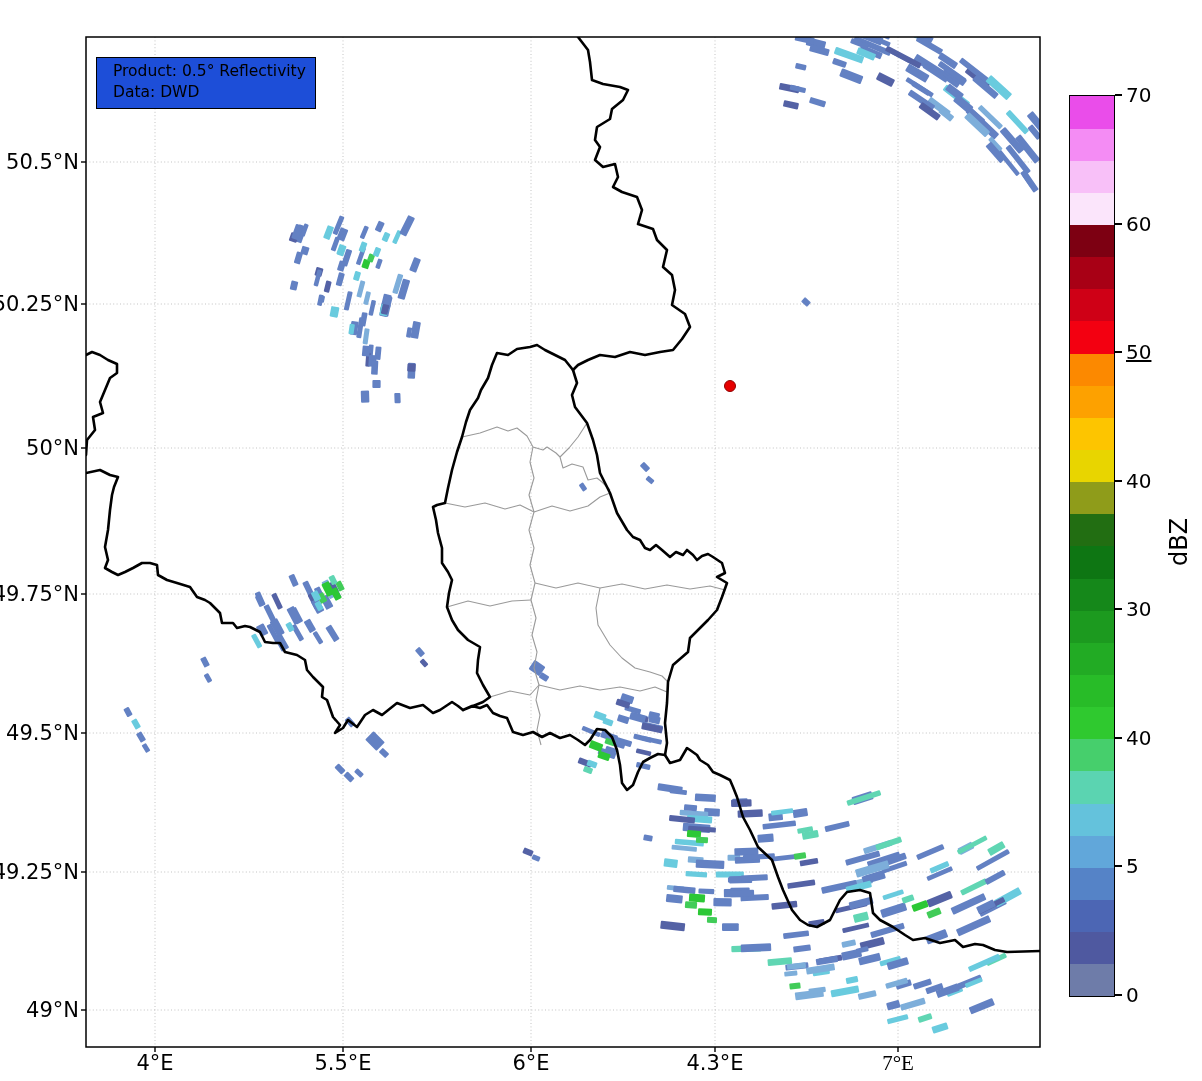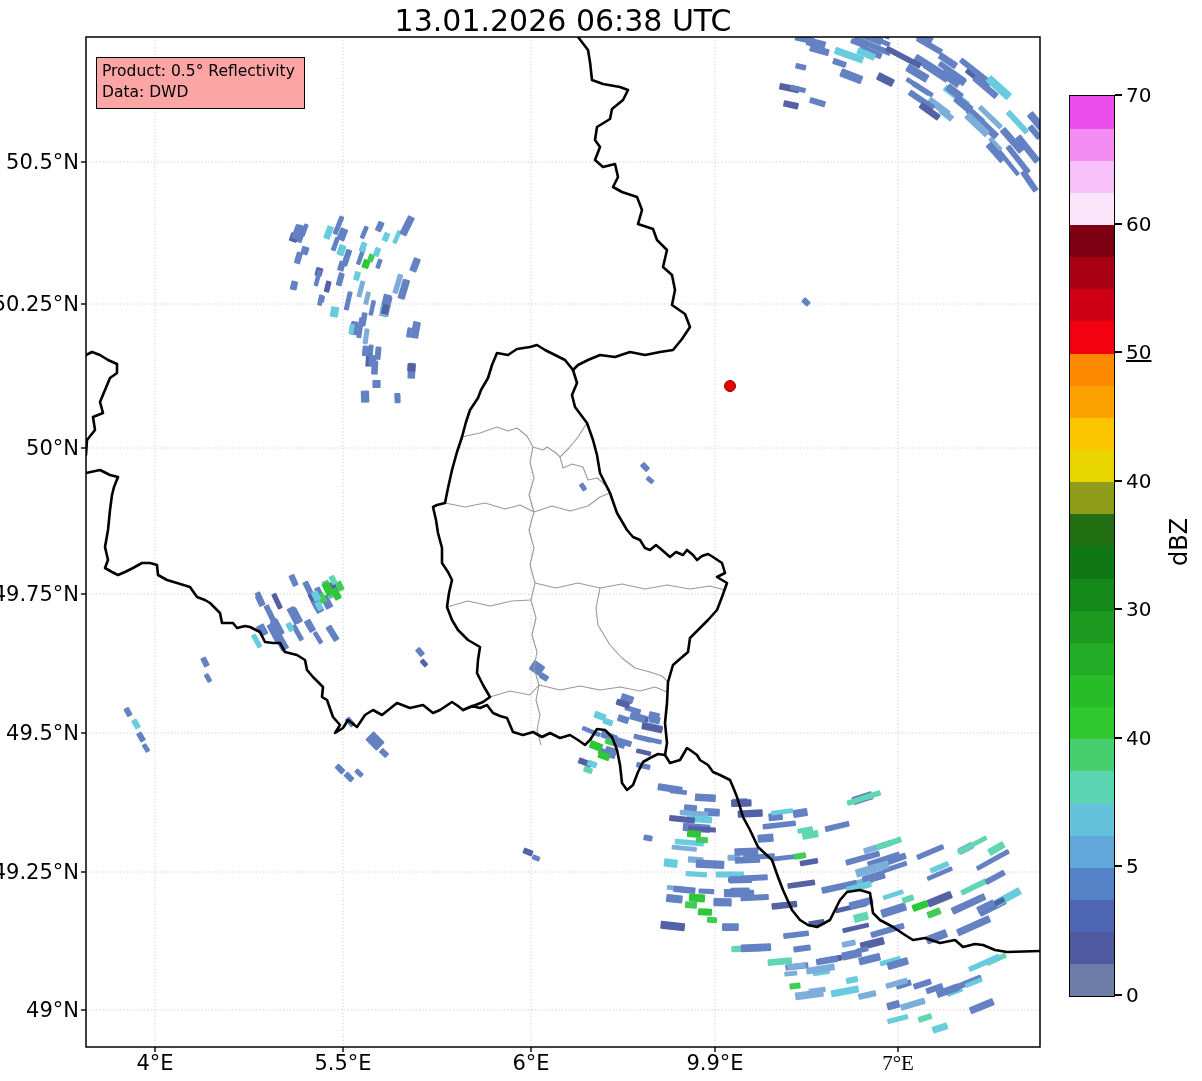--- a/index.html
+++ b/index.html
@@ -1,41 +1,40 @@
 <!DOCTYPE html>
 <html><head>
 <meta charset="utf-8">
 <style>
   html,body{margin:0;padding:0;background:#ffffff;}
   .stage{position:relative;width:1202px;height:1081px;background:#ffffff;overflow:hidden;
          font-family:"DejaVu Sans","Liberation Sans",sans-serif;color:#000;}
   .stage svg{position:absolute;left:0;top:0;}
   .title{position:absolute;top:4px;left:86px;width:954px;text-align:center;
          font-size:30px;line-height:34px;white-space:nowrap;}
-  .infobox{position:absolute;left:96px;top:57px;background:#fca5a5;border:1.4px solid #000;
-           padding:3px 9px 4px 5px;font-size:15.5px;line-height:1.38;z-index:5;}
+  .infobox{position:absolute;left:96px;top:57px;background:#1d4ed8;border:1.4px solid #000;
+           padding:3px 9px 4px 16px;font-size:15.5px;line-height:1.38;z-index:5;}
   .ylab{position:absolute;width:90px;text-align:right;font-size:21px;line-height:21px;
         transform:translateY(-50%);white-space:nowrap;}
   .xlab{position:absolute;width:120px;text-align:center;font-size:21px;line-height:21px;
         transform:translateX(-50%);top:1053px;white-space:nowrap;}
   .cbar{position:absolute;left:1069px;top:95px;width:44px;height:900px;border:1.4px solid #000;
         box-sizing:content-box;}
   .cbseg{position:absolute;left:0;width:44px;}
   .cbticklab{position:absolute;left:1126px;font-size:20px;line-height:26px;
              transform:translateY(-50%);white-space:nowrap;}
   .cbtickmark{position:absolute;left:1115px;width:7px;height:1.6px;background:#000;}
   .dbz{position:absolute;left:1158px;top:542px;font-size:24px;transform:translate(-50%,-50%) rotate(-90deg);
        transform-origin:center;white-space:nowrap;left:1179px;}
 </style>
 </head>
 <body>
 
 <div class="stage">
 
-  <div class="title">13.01.2026 06:38 UTC</div>
 
   <svg id="map" width="1202" height="1081">
       <defs>
         <clipPath id="mapclip">
           <rect x="86" y="37" width="954" height="1010"></rect>
         </clipPath>
       </defs>
       <g stroke="#bcbcbc" stroke-width="0.9" stroke-dasharray="1 2.4">
         <line x1="155" y1="37" x2="155" y2="1047"></line>
         <line x1="343" y1="37" x2="343" y2="1047"></line>
@@ -453,21 +452,21 @@
       <div class="ylab" style="left: -11px; top: 448px;">50°N</div>
       <div class="ylab" style="left: -11px; top: 594px;">49.75°N</div>
       <div class="ylab" style="left: -11px; top: 733px;">49.5°N</div>
       <div class="ylab" style="left: -11px; top: 872px;">49.25°N</div>
       <div class="ylab" style="left: -11px; top: 1010px;">49°N</div>
     </div>
   <div id="xlabels">
       <div class="xlab" style="left: 155px;">4°E</div>
       <div class="xlab" style="left: 343px;">5.5°E</div>
       <div class="xlab" style="left: 531px;">6°E</div>
-      <div class="xlab" style="left: 715px;">9.9°E</div>
+      <div class="xlab" style="left: 715px;">4.3°E</div>
       <div class="xlab" style="left: 898px; font-family: Liberation Serif, serif;">7°E</div>
     </div>
 
   <div class="cbar" id="cbar">
       <div class="cbseg" style="top: 867.857px; height: 32.6429px; background: rgb(110, 124, 169);"></div>
       <div class="cbseg" style="top: 835.714px; height: 32.6429px; background: rgb(79, 89, 160);"></div>
       <div class="cbseg" style="top: 803.571px; height: 32.6429px; background: rgb(76, 102, 180);"></div>
       <div class="cbseg" style="top: 771.429px; height: 32.6429px; background: rgb(85, 131, 199);"></div>
       <div class="cbseg" style="top: 739.286px; height: 32.6429px; background: rgb(97, 167, 218);"></div>
       <div class="cbseg" style="top: 707.143px; height: 32.6429px; background: rgb(100, 194, 220);"></div>

